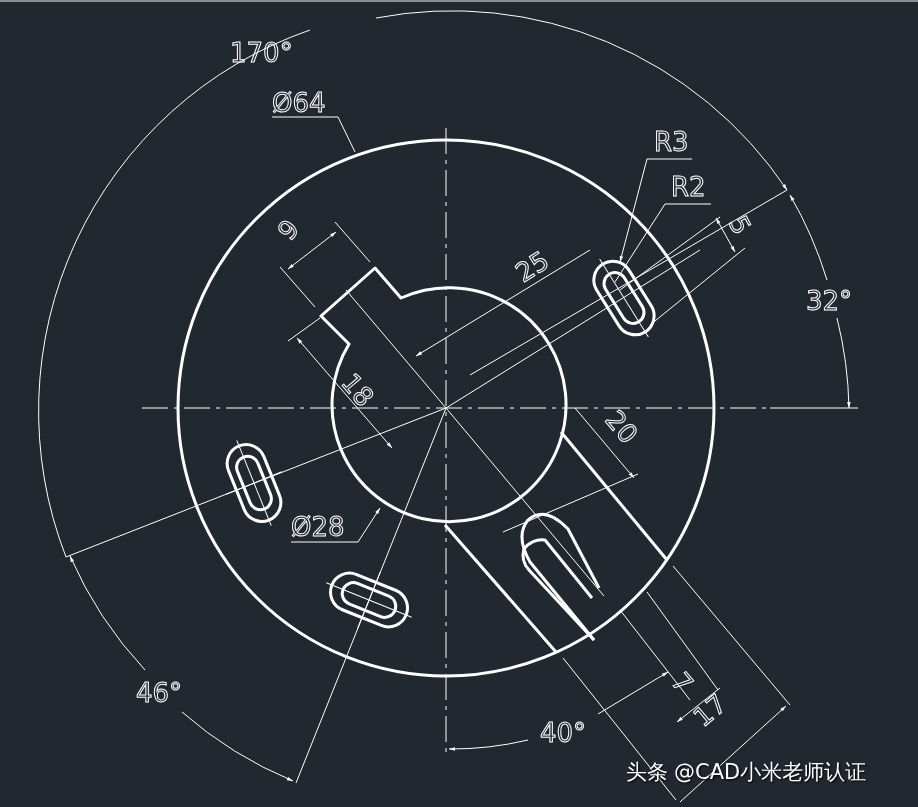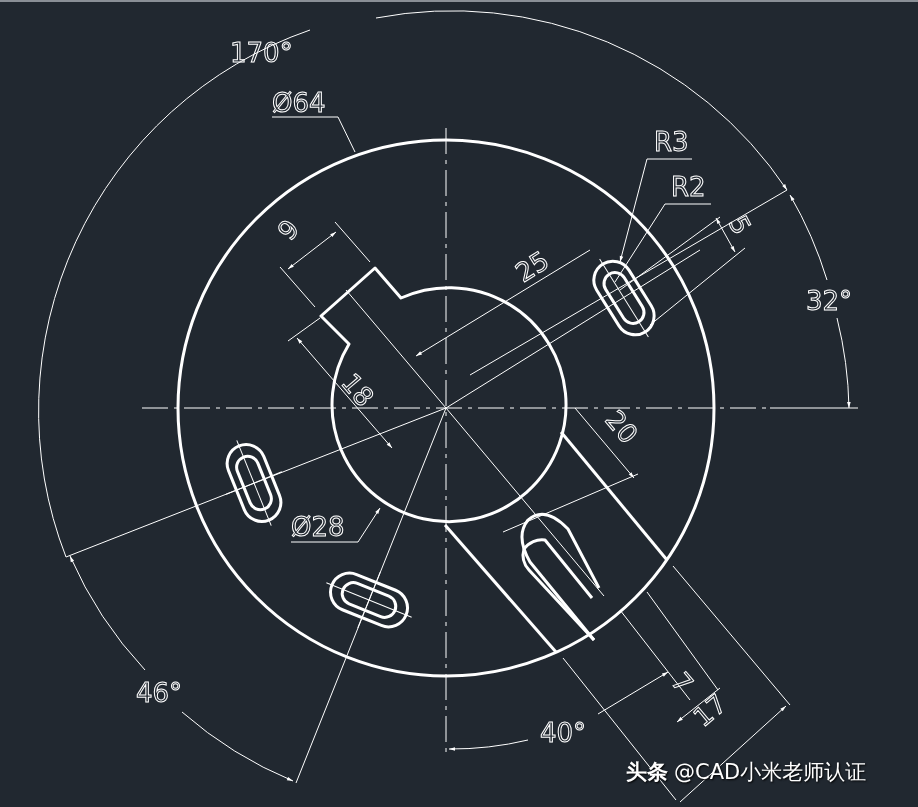--- a/index.html
+++ b/index.html
@@ -4,21 +4,21 @@
 <style>
   html, body { margin: 0; padding: 0; }
   body { width: 918px; height: 807px; background: #212830; overflow: hidden; position: relative; font-family: "DejaVu Sans", sans-serif; }
   .topbar { position: absolute; left: 0; top: 0; width: 918px; height: 2px; background: #8a8f96; }
   svg { position: absolute; left: 0; top: 0; }
   .thick { stroke: #ffffff; stroke-width: 3; fill: none; stroke-linejoin: round; }
   .thin { stroke: #ffffff; stroke-width: 1; fill: none; }
   .center { stroke: #ffffff; stroke-width: 1; fill: none; stroke-dasharray: 26 6 4 6; }
   .dimtext { fill: none; stroke: #ffffff; stroke-width: 1; font-family: "DejaVu Sans", sans-serif; font-size: 26px; font-weight: normal; }
   .watermark { position: absolute; left: 626px; top: 758px; color: #ffffff; font-size: 21px; font-family: "DejaVu Sans", sans-serif; text-shadow: 1px 1px 2px #000; letter-spacing: 0px; white-space: nowrap; }
-  .watermark b { font-weight: bold; margin-right: 6px; }
+  .watermark b { font-weight: normal; margin-right: 6px; }
 </style>
 </head>
 <body>
 
 <div class="topbar"></div>
 
 <svg width="918" height="807" viewBox="0 0 918 807">
   <defs>
     <marker id="arr" viewBox="0 0 10 10" refX="10" refY="5" markerWidth="10" markerHeight="6" orient="auto-start-reverse" markerUnits="userSpaceOnUse">
       <path d="M0,2 L10,5 L0,8 z" fill="#fff"></path>

